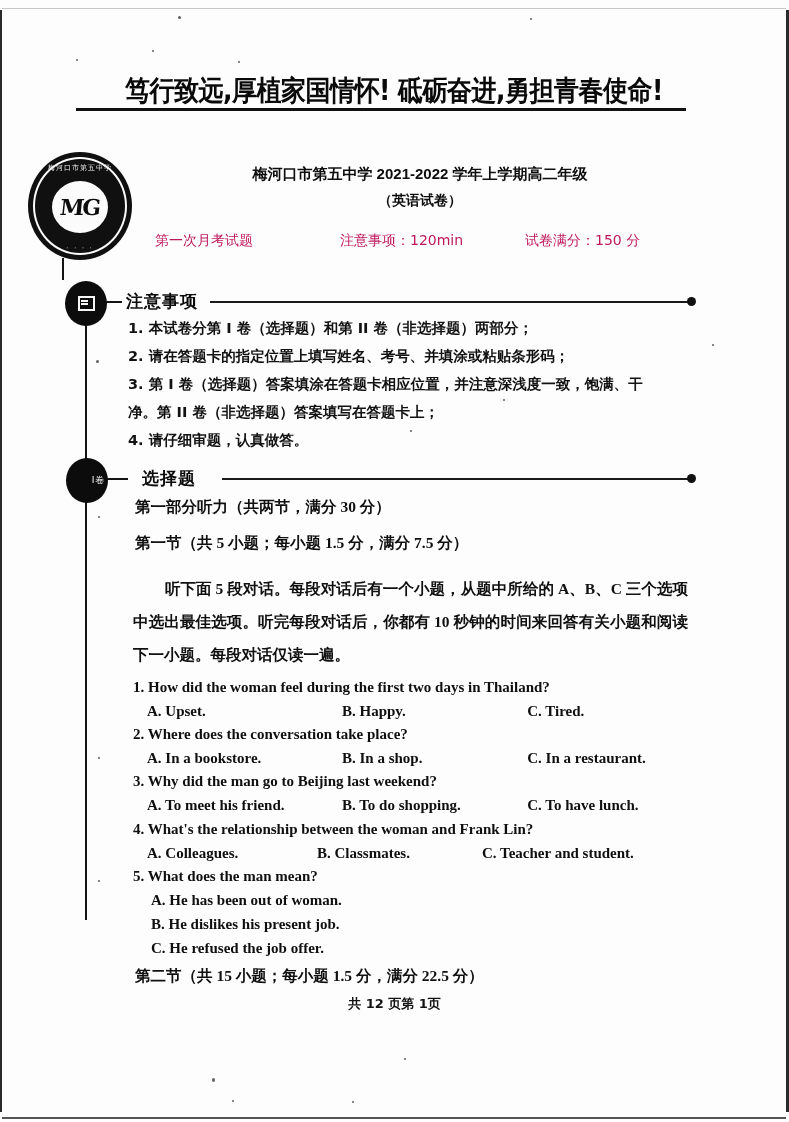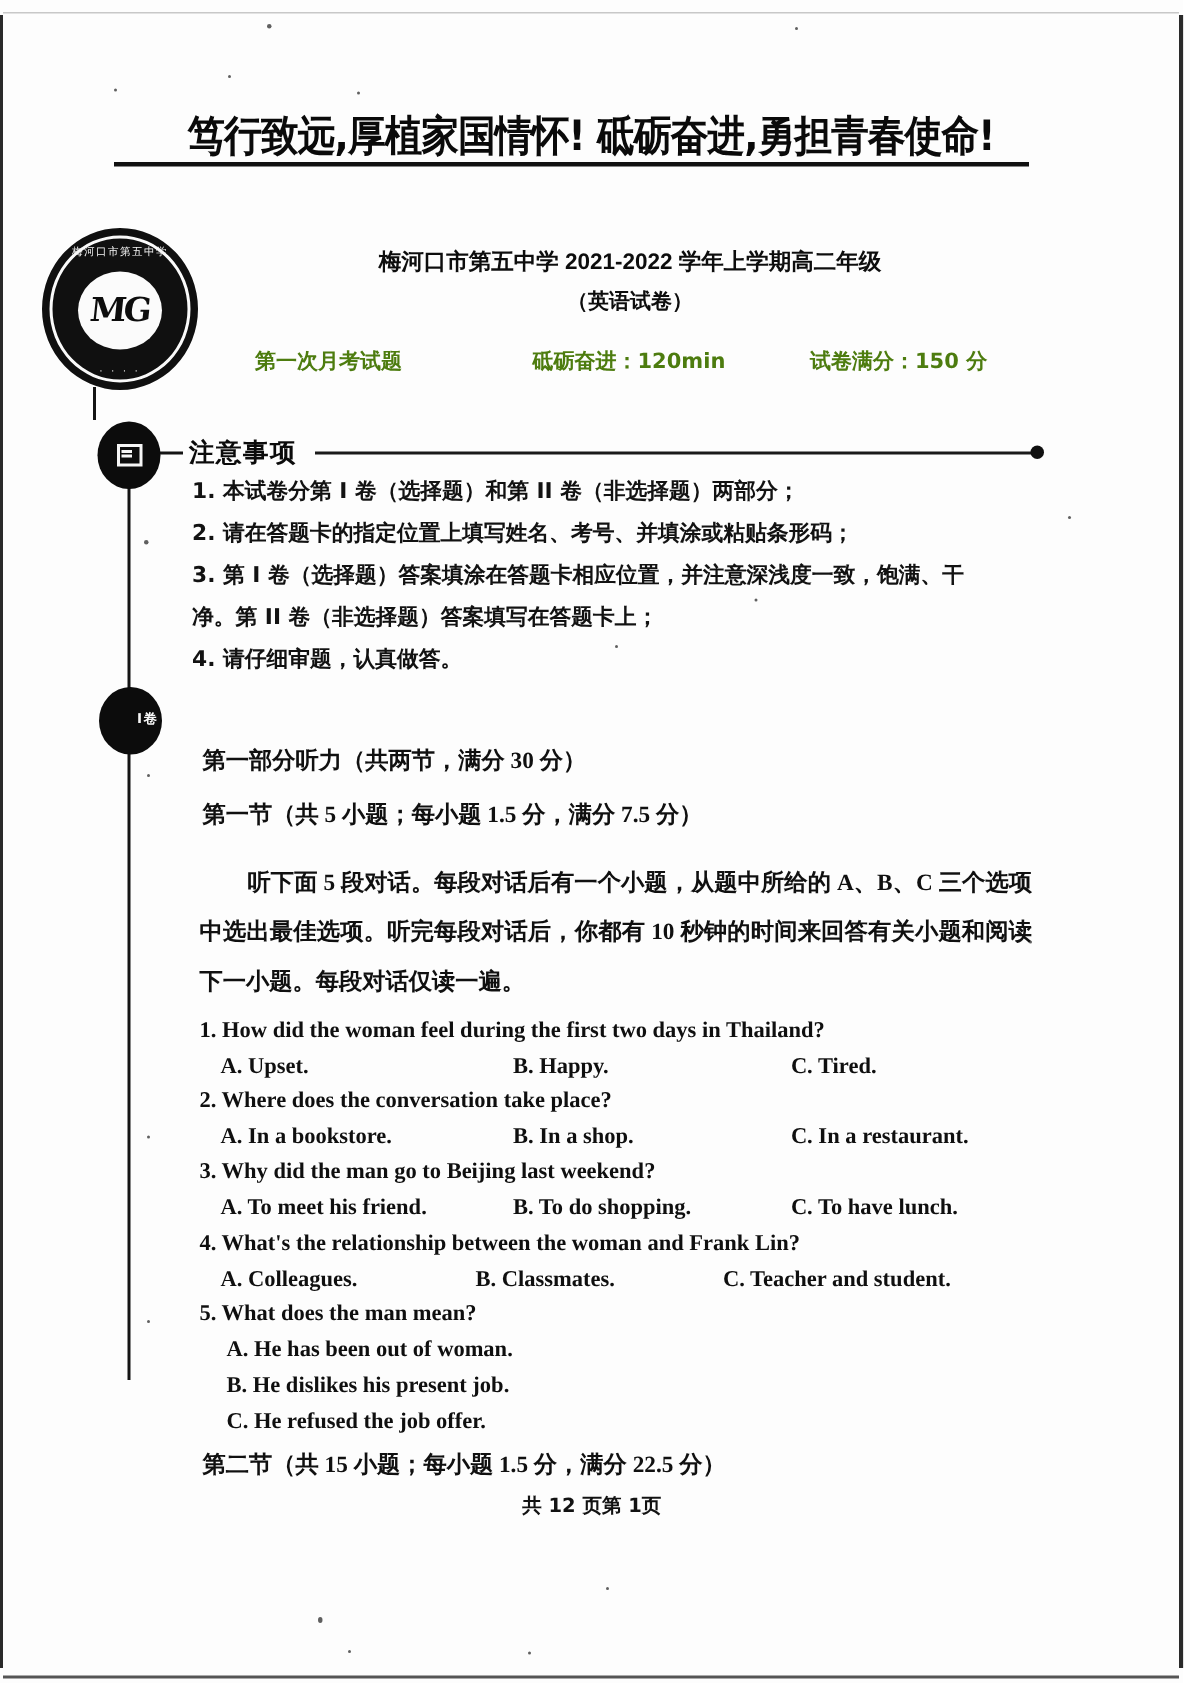--- a/index.html
+++ b/index.html
@@ -156,28 +156,28 @@
     top: 192px;
     width: 540px;
     text-align: center;
     font-family: "DejaVu Sans", "Liberation Sans", sans-serif;
     font-weight: bold;
     font-size: 14px;
     color: #0d0d0d;
   }
   .meta-row {
     position: absolute;
-    left: 170px;
+    left: 155px;
     top: 232px;
     width: 540px;
     display: flex;
     font-family: "DejaVu Sans", "Liberation Sans", sans-serif;
-    font-weight: bold;
+    font-weight: normal;
     font-size: 14px;
-    color: #4d7c0f;
+    color: #be185d;
     white-space: nowrap;
   }
   .meta-a { width: 185px; }
   .meta-b { width: 185px; }
   .meta-c { width: 170px; }
 
   
   .rail {
     position: absolute;
     left: 85px;
@@ -195,21 +195,21 @@
     display: flex;
     align-items: center;
     justify-content: center;
     z-index: 3;
   }
   .badge-notice { left: 65px; top: 281px; }
   .badge-choice { left: 66px; top: 458px; }
   .badge-glyph {
     font-family: "DejaVu Sans", sans-serif;
     font-size: 11px;
-    font-weight: bold;
+    font-weight: normal;
     color: #f6f6f6;
     line-height: 1;
     margin-left: 23px;
   }
   .badge-icon-doc {
     width: 13px;
     height: 11px;
     border: 2px solid #f6f6f6;
     position: relative;
   }
@@ -400,21 +400,21 @@
       <span class="seal-mono">MG</span>
     </div>
   </div>
   <div class="seal-tail"></div>
 
   <div class="doc-title">梅河口市第五中学 2021-2022 学年上学期高二年级</div>
   <div class="doc-subtitle">（英语试卷）</div>
 
   <div class="meta-row">
     <div class="meta-a">第一次月考试题</div>
-    <div class="meta-b">砥砺奋进：120min</div>
+    <div class="meta-b">注意事项：120min</div>
     <div class="meta-c">试卷满分：150 分</div>
   </div>
 
   <div class="rail"></div>
 
   <div class="badge badge-notice">
     <span class="badge-icon-doc"></span>
   </div>
   <div class="badge badge-choice">
     <span class="badge-glyph">I卷</span>
@@ -428,20 +428,26 @@
   </div>
 
   <div class="notice-list">
     <div class="notice-item">1. 本试卷分第 I 卷（选择题）和第 II 卷（非选择题）两部分；</div>
     <div class="notice-item">2. 请在答题卡的指定位置上填写姓名、考号、并填涂或粘贴条形码；</div>
     <div class="notice-item">3. 第 I 卷（选择题）答案填涂在答题卡相应位置，并注意深浅度一致，饱满、干</div>
     <div class="notice-item">净。第 II 卷（非选择题）答案填写在答题卡上；</div>
     <div class="notice-item">4. 请仔细审题，认真做答。</div>
   </div>
 
+  <div class="sec sec-choice">
+    <span class="sec-dash"></span>
+    <span class="sec-title">选择题</span>
+    <span class="sec-line"></span>
+    <span class="sec-dot"></span>
+  </div>
 
   <div class="part-line part-1">第一部分听力（共两节，满分 30 分）</div>
   <div class="part-line part-1a">第一节（共 5 小题；每小题 1.5 分，满分 7.5 分）</div>
 
   <div class="listen-para">听下面 5 段对话。每段对话后有一个小题，从题中所给的 A、B、C 三个选项中选出最佳选项。听完每段对话后，你都有 10 秒钟的时间来回答有关小题和阅读下一小题。每段对话仅读一遍。</div>
 
   <div class="q-block q1">
     <div class="q-stem">1. How did the woman feel during the first two days in Thailand?</div>
     <div class="q-opts">
       <span class="opt-a">A. Upset.</span>

